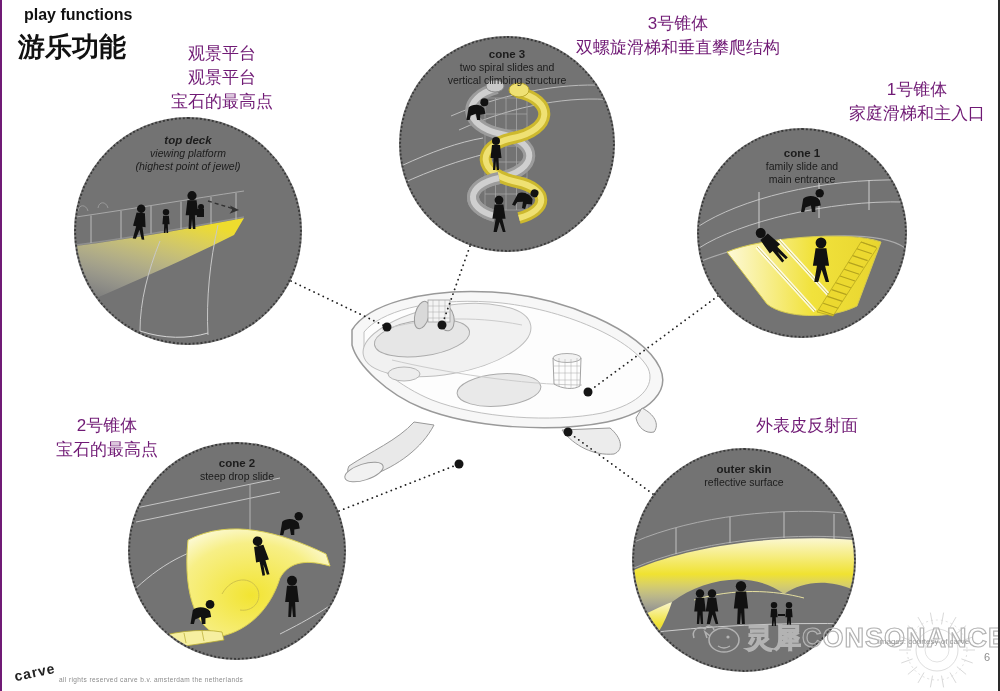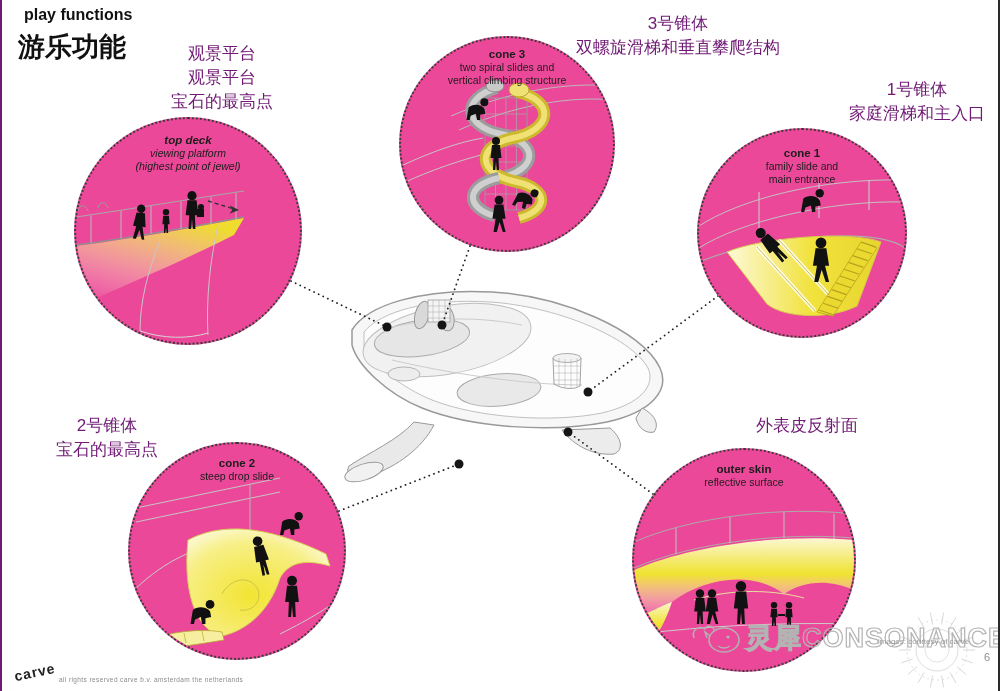--- a/index.html
+++ b/index.html
@@ -6,21 +6,21 @@
   html,body { background:#fff; }
   body { font-family:"Liberation Sans", sans-serif; }
   .canvas {
     position:relative; width:1000px; height:691px; background:#fff;
     overflow:hidden; border-left:2px solid #701a75; border-right:2px solid #2a2a2a;
   }
   .overlay { position:absolute; left:0; top:0; z-index:1; }
   .hdr-en { position:absolute; left:22px; top:6px; font-size:16px; font-weight:bold; color:#111; z-index:3; }
   .hdr-zh { position:absolute; left:16px; top:29px; font-size:27px; font-weight:600; color:#111; z-index:3; }
   .zh-label { position:absolute; z-index:3; font-size:17px; line-height:24px; color:#701a75; text-align:center; }
-  .callout { position:absolute; border:2px dotted #3a3a3a; border-radius:50%; background:#ec4899; overflow:hidden; z-index:2; }
+  .callout { position:absolute; border:2px dotted #3a3a3a; border-radius:50%; background:#737373; overflow:hidden; z-index:2; }
   .callout svg { position:absolute; left:0; top:0; }
   .c-label { position:absolute; left:0; right:0; text-align:center; z-index:2; color:#1c1c1c; }
   .c-label .b { font-size:11.5px; font-weight:bold; line-height:14px; }
   .c-label .d { font-size:10.5px; line-height:13px; }
   .carve-logo { position:absolute; left:12px; top:664px; font-size:14px; letter-spacing:1px; color:#222;
     transform:rotate(-12deg); z-index:3; font-weight:bold; }
   .rights { position:absolute; left:57px; top:676px; font-size:6.5px; color:#8a8a8a; letter-spacing:.4px; z-index:3; }
   .credit { position:absolute; left:860px; top:637px; font-size:8px; color:#9a9a9a; z-index:7;padding-left:16px; }
   .page-num { position:absolute; left:982px; top:651px; font-size:11px; color:#8f8f8f; z-index:7; }
   .watermark { position:absolute; left:686px; top:616px; z-index:6; display:flex; align-items:center; }

